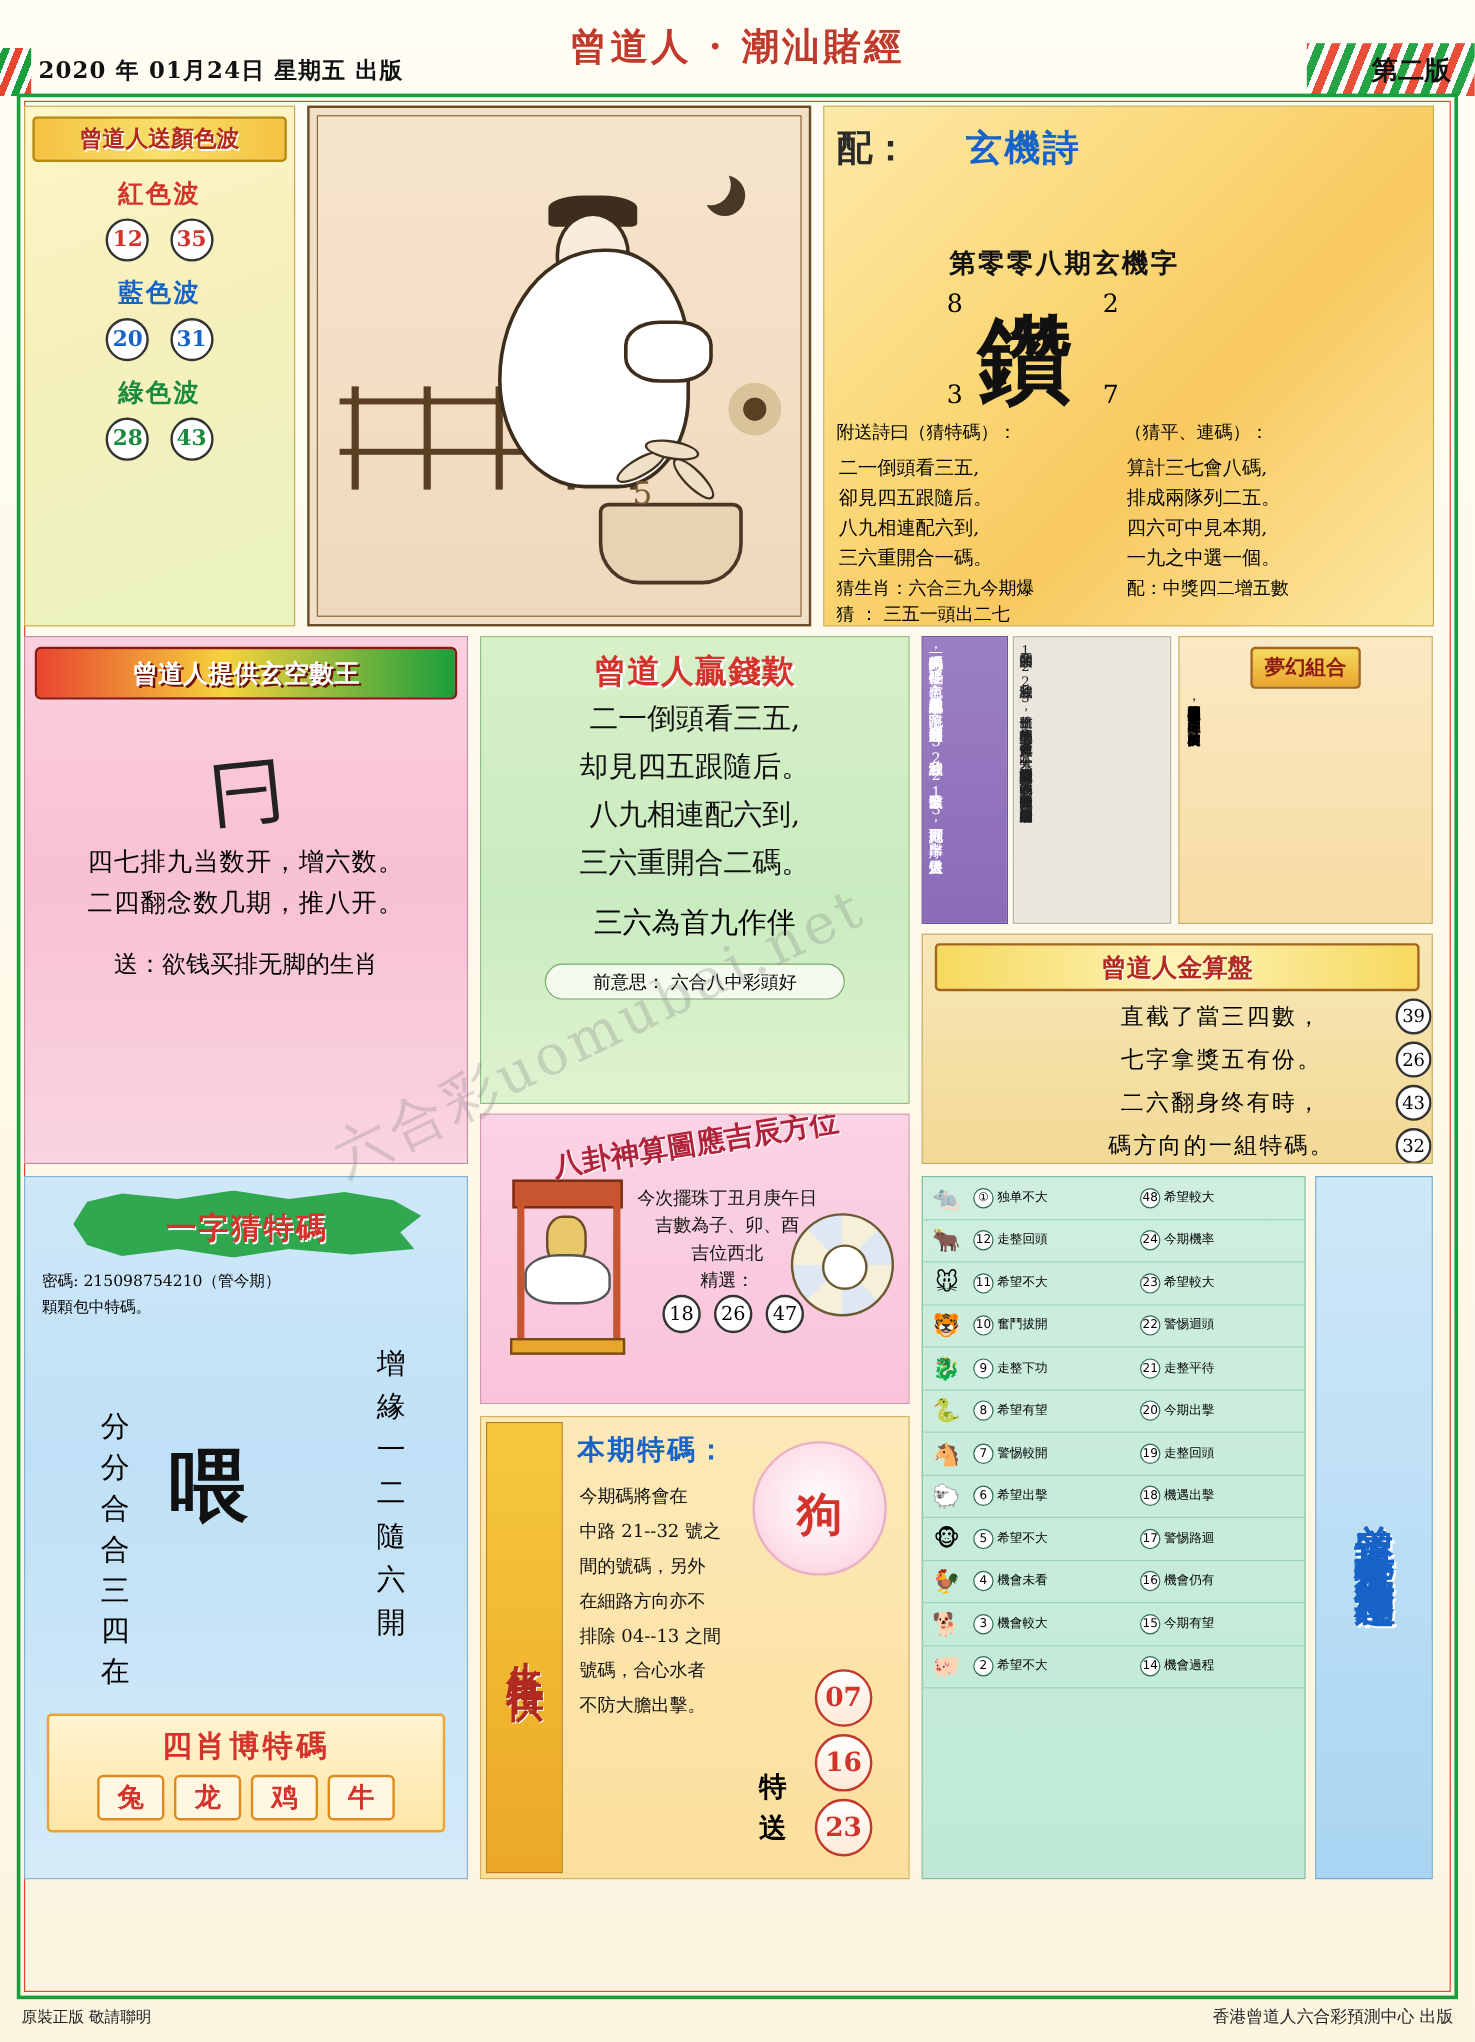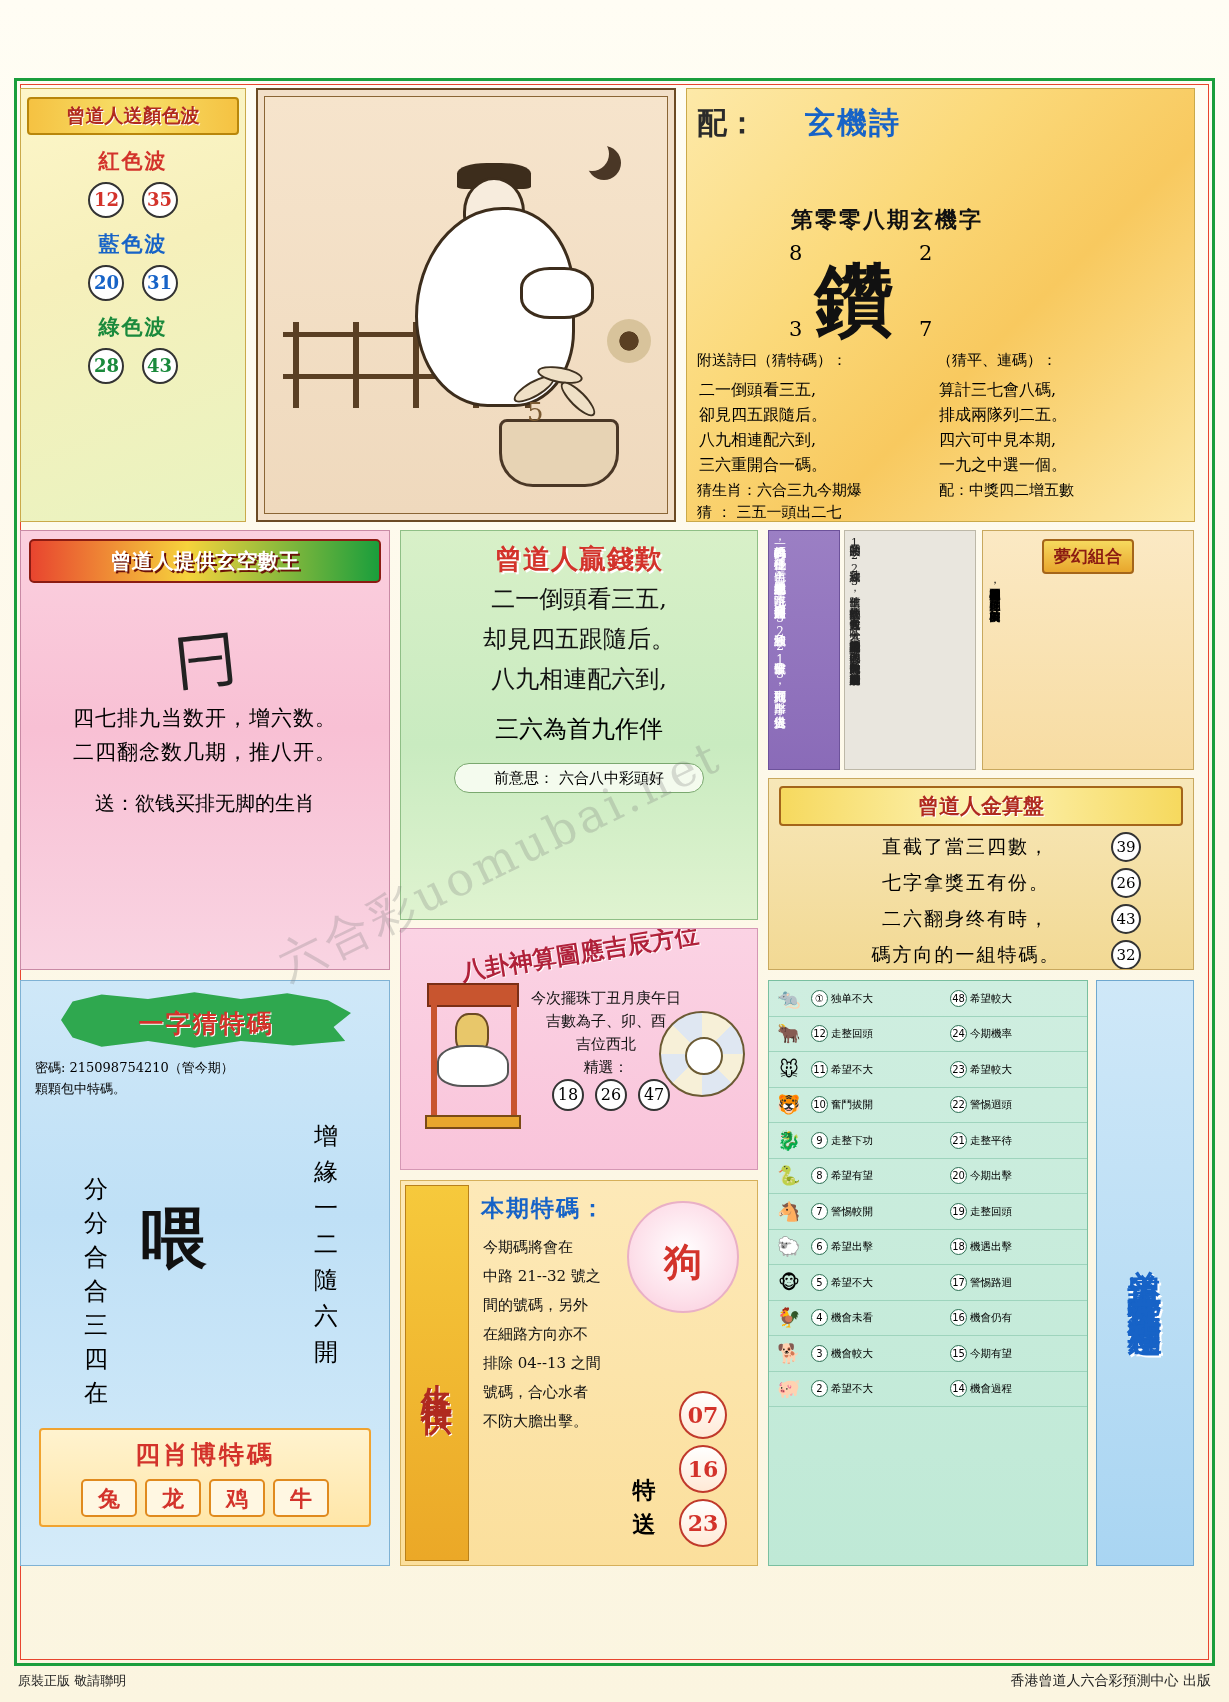--- a/index.html
+++ b/index.html
@@ -183,21 +183,21 @@
   #menghuan .vtxt { font-size:11px; line-height:14px; padding:6px 4px; }
 
   
   #jinsuan { left:768px; top:778px; width:426px; height:192px;
     background:linear-gradient(180deg,#f7e7b8,#f2d994); border:1px solid #c8a85e; }
   #jinsuan .hdr { margin:7px 10px 4px; padding:4px 16px; text-align:center;
     background:linear-gradient(90deg,#f6d95e,#fdf3b6,#f6d95e);
     border:2px solid #a4651a; border-radius:4px;
     font-family:"DejaVu Serif",serif; font-weight:bold; font-size:21px; color:#b02a1f;
     text-shadow:1px 1px 0 #fff; }
-  .js-row { display:flex; align-items:center; justify-content:center; margin:6px 0; }
+  .js-row { display:flex; align-items:center; justify-content:flex-end; margin:6px 0; }
   .js-txt { font-family:"DejaVu Serif",serif; font-size:19px; letter-spacing:2px; width:290px; text-align:center; }
   .js-ball { width:30px; height:30px; line-height:26px; border:2px solid #333; border-radius:50%;
     background:#fff; font-family:"DejaVu Serif",serif; font-size:15px; text-align:center; }
 
   
   #bagua { left:400px; top:928px; width:358px; height:242px;
     background:linear-gradient(180deg,#fbd3e4,#f9c4da); border:1px solid #d497b4; }
   .bg-title { position:absolute; left:14px; top:8px; width:330px; text-align:center;
     font-family:"DejaVu Serif",serif; font-size:24px; font-weight:bold; color:#b0213a;
     transform:rotate(-9deg); text-shadow:1px 1px 0 #fff; }
@@ -301,20 +301,27 @@
     position:absolute; left:250px; top:800px; width:620px;
     font-family:"DejaVu Serif",serif; font-size:46px; color:rgba(120,120,120,.26);
     transform:rotate(-26deg); pointer-events:none; letter-spacing:4px; white-space:nowrap;
   }
 </style>
 </head>
 <body>
 
 <div class="page">
 
+  <div class="masthead">
+    <div class="mast-stripes-l"></div>
+    <div class="mast-stripes"></div>
+    <div class="mast-title">曾道人 · 潮汕賭經</div>
+    <div class="mast-date">2020 年 01月24日   星期五  出版</div>
+    <div class="mast-edition">第二版</div>
+  </div>
 
   <div class="frame">
       <div class="frame-in"></div>
     </div>
 
   <div class="blk" id="waves">
     <div class="hdr">曾道人送顏色波</div>
 
     <div class="wave-grp">
       <div class="wave-lbl red">紅色波</div>
@@ -400,20 +407,21 @@
     <div class="xk-line">四七排九当数开，增六数。</div>
     <div class="xk-line">二四翻念数几期，推八开。</div>
     <div class="xk-send">送：欲钱买排无脚的生肖</div>
   </div>
 
   <div class="blk" id="yingqian">
     <div class="hdr">曾道人贏錢歎</div>
     <div class="yq-line">二一倒頭看三五,</div>
     <div class="yq-line">却見四五跟隨后。</div>
     <div class="yq-line">八九相連配六到,</div>
+    <div class="yq-line">三六重開合二碼。</div>
     <div class="yq-last">三六為首九作伴</div>
     <div class="yq-pill">前意思： 六合八中彩頭好</div>
   </div>
 
   <div class="blk" id="purple">
     <div class="vert vtxt">碼方向的一組特碼，任往一些平冷碼，需出色。困此在今期內會手上的意思了的，吃混路，另外第四門目的藍波13號和綠波22號作出擊波13就則可拖腳，序出擊 曾道人提供</div>
   </div>
 
   <div class="blk" id="greytext">
     <div class="vert vtxt">第二門的藍波12號和綠波23號作出擊，紅波走勢較為穩的，而在色波方面重要，十分大旺，故可精内需藍綠波出擊看往紅波走勢較為穩的，而藍藍碼波的表現，路方向的北尾目前的教十分大旺，故可精内需藍綠波出擊看近期的</div>

